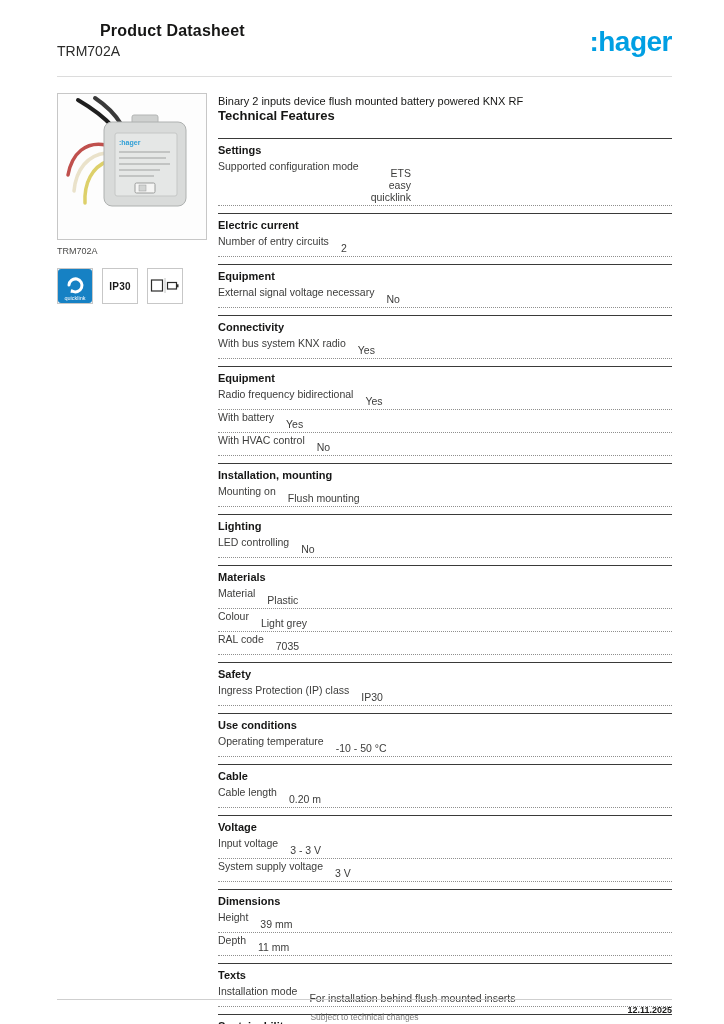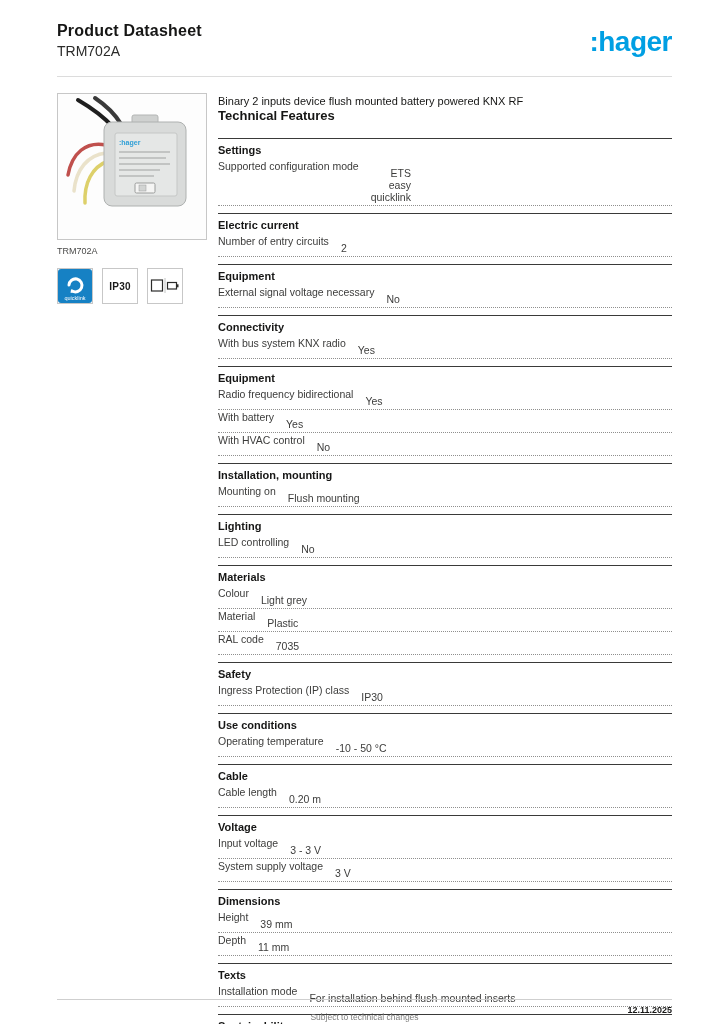--- a/index.html
+++ b/index.html
@@ -5,21 +5,21 @@
   * { margin:0; padding:0; box-sizing:border-box; }
   html,body { background:#ffffff; }
   body {
     width:724px; height:1024px; position:relative; overflow:hidden;
     font-family:"Liberation Sans", sans-serif; color:#3c3c3b;
   }
   .page { position:absolute; inset:0; background:#fff; }
 
   
   .header { position:absolute; left:57px; right:52px; top:22px; height:50px; }
-  .doc-title { font-size:16px; font-weight:bold; color:#161615; letter-spacing:0.2px; }
+  .doc-title { font-size:16px; font-weight:bold; color:#161615; letter-spacing:0.2px;margin-left:43px; }
   .doc-subtitle { font-size:14px; color:#2b2b2a; margin-top:3px; }
   .logo { position:absolute; right:0; top:4px; font-size:28px; font-weight:bold;
           color:#009fe3; letter-spacing:-0.5px; }
   .header-rule { position:absolute; left:57px; right:52px; top:76px;
                  border-top:1px solid #dcdcdc; }
 
   
   .left-col { position:absolute; left:57px; top:93px; width:150px; }
   .image-box { width:150px; height:147px; border:1px solid #c7c7c7; background:#fdfdfd;
                display:flex; align-items:center; justify-content:center; overflow:hidden; }
@@ -171,26 +171,26 @@
         <div class="section">
           <div class="section-title">Lighting</div>
           <div class="row">
             <span class="label">LED controlling</span>
             <span class="value">No</span>
           </div>
         </div>
         <div class="section">
           <div class="section-title">Materials</div>
           <div class="row">
+            <span class="label">Material</span>
+            <span class="value">Plastic</span>
+          </div>
+          <div class="row">
             <span class="label">Colour</span>
             <span class="value">Light grey</span>
-          </div>
-          <div class="row">
-            <span class="label">Material</span>
-            <span class="value">Plastic</span>
           </div>
           <div class="row">
             <span class="label">RAL code</span>
             <span class="value">7035</span>
           </div>
         </div>
         <div class="section">
           <div class="section-title">Safety</div>
           <div class="row">
             <span class="label">Ingress Protection (IP) class</span>

